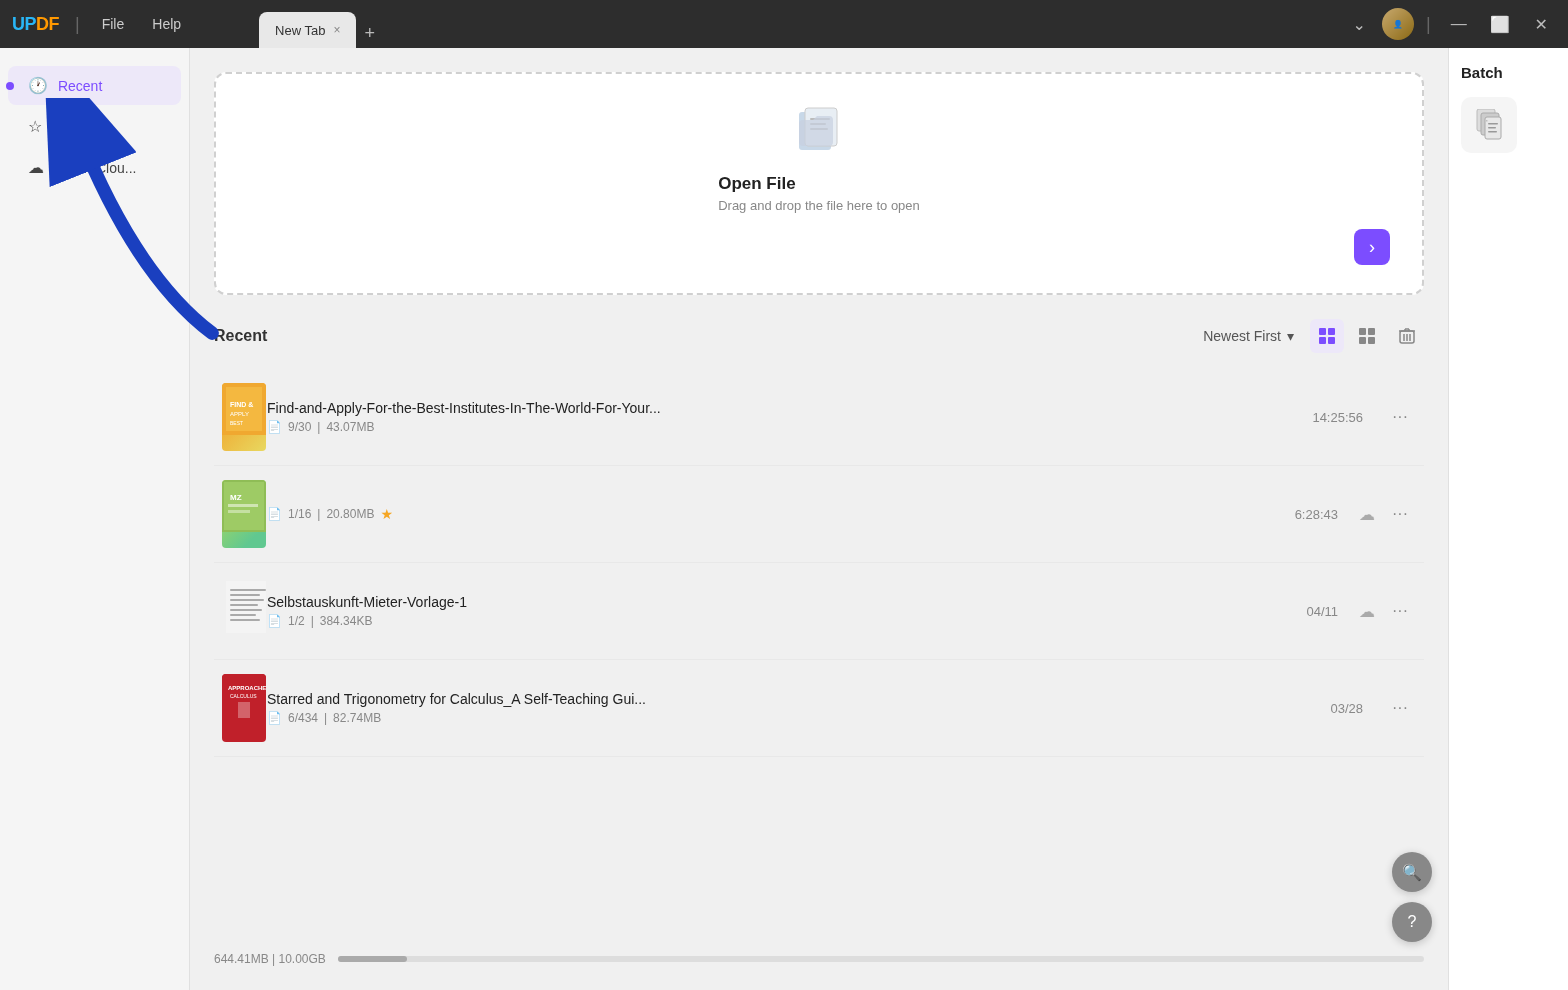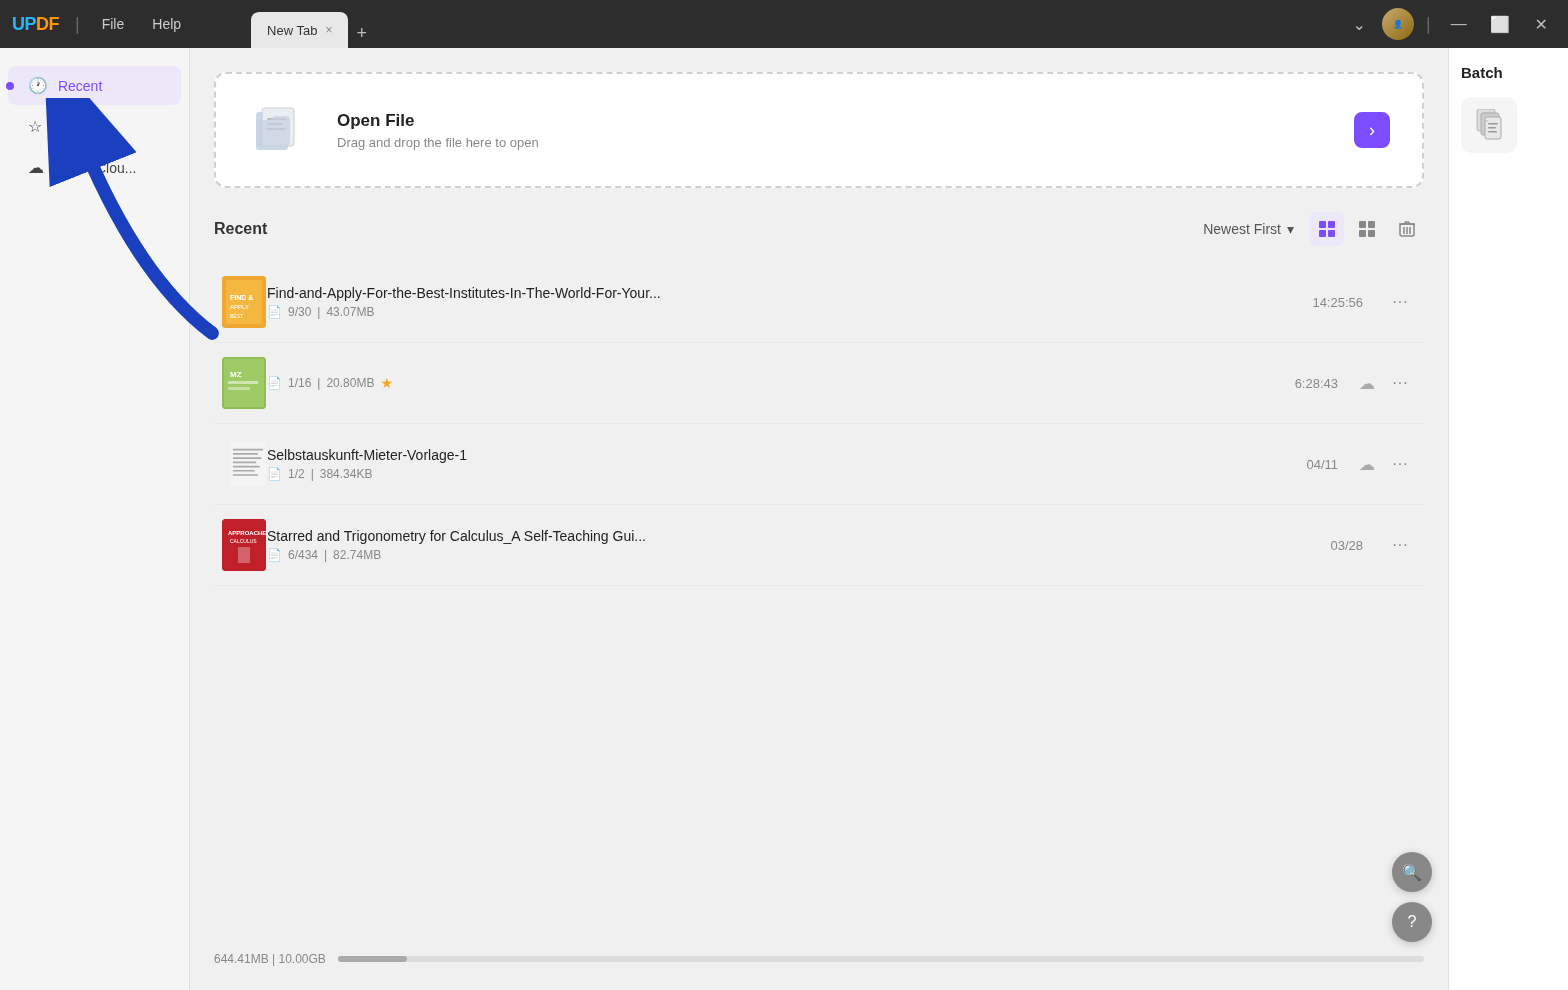--- a/index.html
+++ b/index.html
@@ -20,21 +20,21 @@
       color: #4fc3f7;
       letter-spacing: -0.5px;
       margin-right: 4px;
     }
     .title-bar-logo span { color: #ff9800; }
     .title-bar-sep { color: #666; margin: 0 4px; font-size: 18px; }
     .title-bar-menu { color: #ccc; font-size: 14px; padding: 4px 10px; cursor: pointer; }
     .tabs-area {
       display: flex;
       align-items: flex-end;
-      margin-left: 8px;
+      margin-left: 16px;
       height: 100%;
       padding-left: 44px;
     }
     .tab {
       background: #4a4a4a;
       border-radius: 8px 8px 0 0;
       padding: 6px 16px;
       display: flex;
       align-items: center;
       gap: 8px;
@@ -98,23 +98,24 @@
     }
 
     
     .open-file-box {
       background: #fff;
       border-radius: 12px;
       border: 2px dashed #d0d0d0;
       padding: 28px 32px;
       display: flex;
       align-items: center;
-      gap: 33px;
+      gap: 16px;
       margin-bottom: 24px;
       cursor: pointer;
+      flex-direction: column;
     }
     .file-icon-wrapper {
       position: relative;
       width: 56px; height: 56px;
     }
     .open-file-text h3 { font-size: 17px; font-weight: 600; color: #222; margin-bottom: 4px; }
     .open-file-text p { font-size: 13px; color: #888; }
     .open-file-arrow {
       margin-left: auto;
       width: 36px; height: 36px;
@@ -148,21 +149,21 @@
     .file-list { display: flex; flex-direction: column; gap: 0; }
     .file-item {
       display: flex;
       align-items: center;
       gap: 1px;
       padding: 14px 8px;
       border-bottom: 1px solid #e8e8e8;
       cursor: pointer;
     }
     .file-thumb {
-      width: 44px; height: 52px;
+      width: 44px; height: 68px;
       border-radius: 4px;
       overflow: hidden;
       flex-shrink: 0;
       background: #ddd;
     }
     
     .thumb-1 { background: linear-gradient(135deg, #f0a830 30%, #e8d860 100%); position: relative; overflow: hidden; }
     .thumb-2 { background: linear-gradient(135deg, #a8d860 20%, #60c890 80%); position: relative; overflow: hidden; }
     .thumb-3 { background: #f0f0f0; display: flex; flex-direction: column; gap: 2px; padding: 4px; }
     .thumb-4 { background: #c0202a; position: relative; overflow: hidden; }

